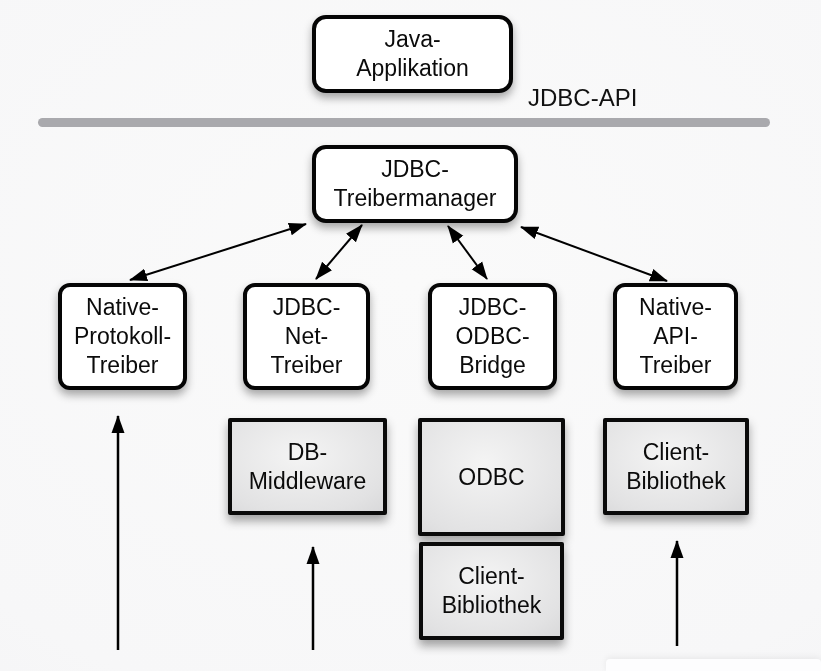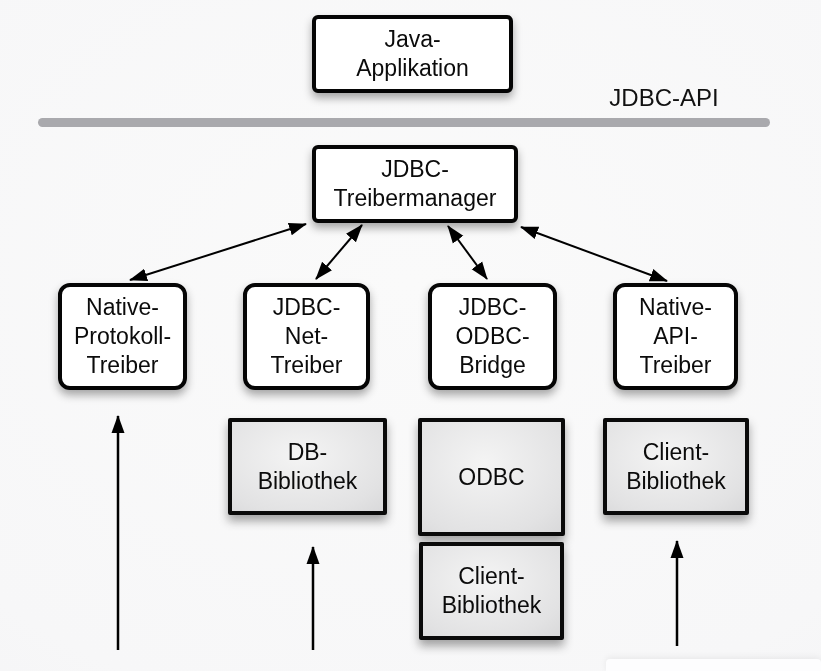--- a/index.html
+++ b/index.html
@@ -24,44 +24,44 @@
     text-align: center;
     white-space: pre-line;
     color: #0b0b0b;
     font-size: 23px;
     line-height: 29px;
     box-sizing: border-box;
   }
   .rounded {
     background: #ffffff;
     border: 4px solid #050505;
-    border-radius: 6px;
+    border-radius: 14px;
     box-shadow: 0 5px 9px rgba(40,40,40,0.40);
   }
   .gray {
     background: radial-gradient(ellipse 120% 130% at 45% 38%, #f4f4f4 0%, #e2e2e3 50%, #c6c6c8 100%);
     border: 4px solid #0a0a0a;
     border-radius: 2px;
     box-shadow: 0 6px 10px rgba(40,40,40,0.42);
   }
   .divider {
     position: absolute;
     left: 38px;
     top: 118px;
     width: 732px;
     height: 9px;
     border-radius: 5px;
     background: #a9a9ad;
   }
   .api-label {
     position: absolute;
-    left: 560px;
+    left: 528px;
     top: 84px;
     width: 208px;
-    text-align: center;
+    text-align: left;
     font-size: 24px;
     color: #111;
   }
   .arrows {
     position: absolute;
     left: 0;
     top: 0;
     pointer-events: none;
   }
   .cutoff-box {
@@ -96,21 +96,21 @@
 Net-
 Treiber</div>
   <div class="box rounded" style="left:428px;top:283px;width:129px;height:107px;border-radius:12px">JDBC-
 ODBC-
 Bridge</div>
   <div class="box rounded" style="left:613px;top:283px;width:125px;height:107px;border-radius:12px">Native-
 API-
 Treiber</div>
 
   <div class="box gray" style="left:228px;top:418px;width:159px;height:97px">DB-
-Bibliothek</div>
+Middleware</div>
   <div class="box gray" style="left:418px;top:418px;width:147px;height:118px">ODBC</div>
   <div class="box gray" style="left:603px;top:418px;width:146px;height:97px">Client-
 Bibliothek</div>
   <div class="box gray" style="left:419px;top:542px;width:145px;height:98px">Client-
 Bibliothek</div>
 
   <div class="cutoff-box"></div>
 
   <svg class="arrows" width="821" height="671" viewBox="0 0 821 671">
     <defs>

